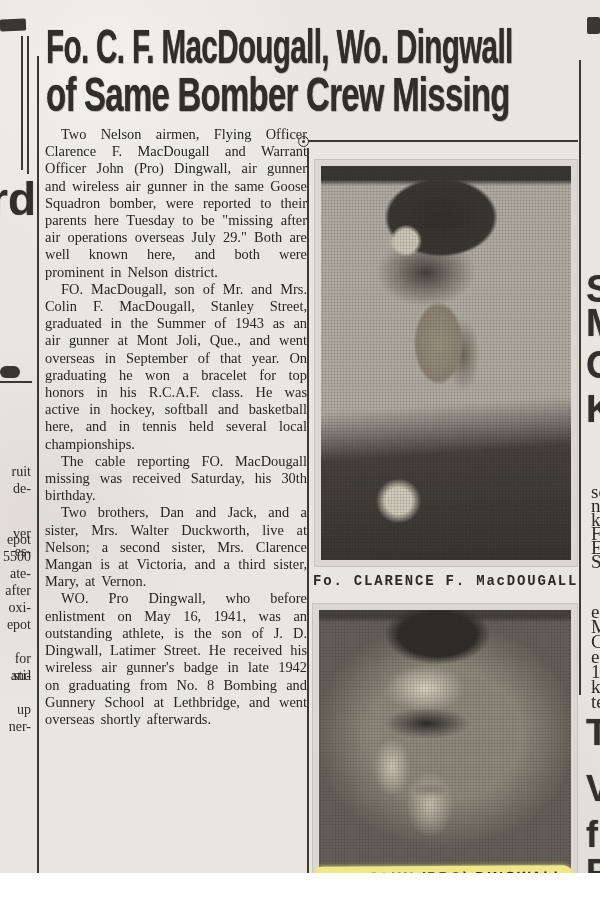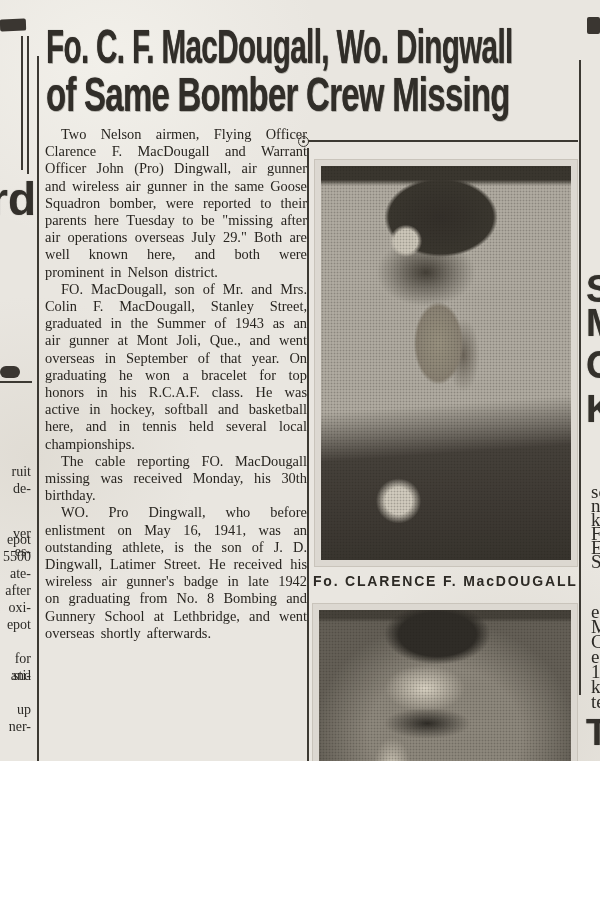--- a/index.html
+++ b/index.html
@@ -1,17 +1,17 @@
 <!DOCTYPE html>
 <html><head>
 <meta charset="utf-8">
 <style>
   html,body{margin:0;padding:0;}
   .page{
-    position:relative; width:600px; height:761px; overflow:hidden;
+    position:relative; width:600px; height:873px; overflow:hidden;
     background-color:#e9e6e0;
     background-image:
       radial-gradient(ellipse 60% 40% at 18% 8%, #f2f0ea 0%, rgba(242,240,234,0) 60%),
       radial-gradient(ellipse 50% 40% at 85% 95%, #ddd9d1 0%, rgba(221,217,209,0) 60%),
       radial-gradient(ellipse 40% 30% at 5% 60%, #e0dcd4 0%, rgba(224,220,212,0) 70%);
     font-family:"Liberation Serif", serif;
     color:#2c2a26;
   }
   
   .hl{
@@ -75,21 +75,21 @@
   .halftone{
     position:absolute; inset:6px;
     background-image:radial-gradient(rgba(32,30,25,.25) .8px, rgba(0,0,0,0) 1.1px);
     background-size:3px 3px;
   }
   .caption{
     position:absolute; font-family:"Liberation Sans", sans-serif;
     font-size:14px; font-weight:600; letter-spacing:1.8px; color:#2d2a25;
     text-align:center; white-space:nowrap;
   }
-  .cap1{left:313px; top:573px; width:264px;}
+  .cap1{left:313px; top:573px; width:264px;font-family:Liberation Mono, monospace;}
   .cap2{left:313px; top:866px; width:264px;}
   .hl-mark{
     display:inline-block; background:#efe88b; padding:3px 9px 4px 9px;
     border-radius:5px 10px 6px 9px; transform:rotate(-.4deg);
     box-shadow:0 0 4px rgba(233,226,130,.9);
   }
   
   .lfrag{position:absolute; left:0; top:0; width:33px; height:923px;}
   .lfrag span{position:absolute; right:2px; white-space:nowrap; font-size:14px; color:#2c2a26;}
   .big-letter{
@@ -112,21 +112,22 @@
   <div class="vrule" style="left:37px; top:56px; height:862px;"></div>
   <div class="vrule" style="left:307px; top:148px; height:770px;"></div>
   <div class="vrule" style="left:579px; top:60px; height:635px;"></div>
   <div class="reg-mark"></div>
   <div class="hrule" style="left:308px; top:140px; width:270px;"></div>
   <div class="hrule" style="left:110px; top:915px; width:490px; height:2.5px;"></div>
 
   <div class="column">
     <p>Two Nelson airmen, Flying Officer Clarence F. MacDougall and Warrant Officer John (Pro) Dingwall, air gunner and wireless air gunner in the same Goose Squadron bomber, were reported to their parents here Tuesday to be "missing after air operations overseas July 29." Both are well known here, and both were prominent in Nelson district.</p>
     <p>FO. MacDougall, son of Mr. and Mrs. Colin F. MacDougall, Stanley Street, graduated in the Summer of 1943 as an air gunner at Mont Joli, Que., and went overseas in September of that year. On graduating he won a bracelet for top honors in his R.C.A.F. class. He was active in hockey, softball and basketball here, and in tennis held several local championships.</p>
-    <p>The cable reporting FO. MacDougall missing was received Monday, his 30th birthday.</p>
+    <p>The cable reporting FO. MacDougall missing was received Saturday, his 30th birthday.</p>
+    <p>Two brothers, Dan and Jack, and a sister, Mrs. Walter Duckworth, live at Nelson; a second sister, Mrs. Clarence Mangan is at Victoria, and a third sister, Mary, at Vernon.</p>
     <p>WO. Pro Dingwall, who before enlistment on May 16, 1941, was an outstanding athlete, is the son of J. D. Dingwall, Latimer Street. He received his wireless air gunner's badge in late 1942 on graduating from No. 8 Bombing and Gunnery School at Lethbridge, and went overseas shortly afterwards.</p>
   </div>
 
   <div class="photo photo1" style="left:315px; top:160px; width:262px; height:406px;">
     <div class="photo-img"></div>
     <div class="halftone"></div>
   </div>
   <div class="caption cap1">Fo. CLARENCE F. MacDOUGALL</div>
 
   <div class="photo photo2" style="left:313px; top:604px; width:264px; height:282px;">

